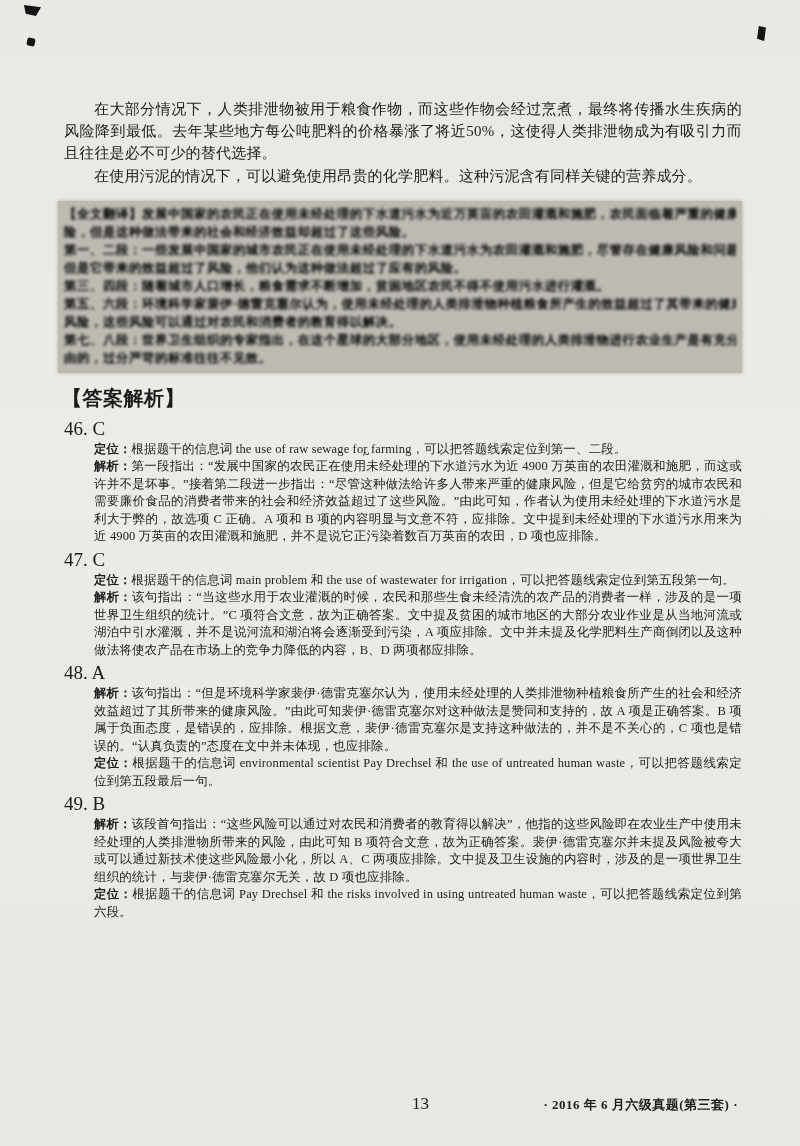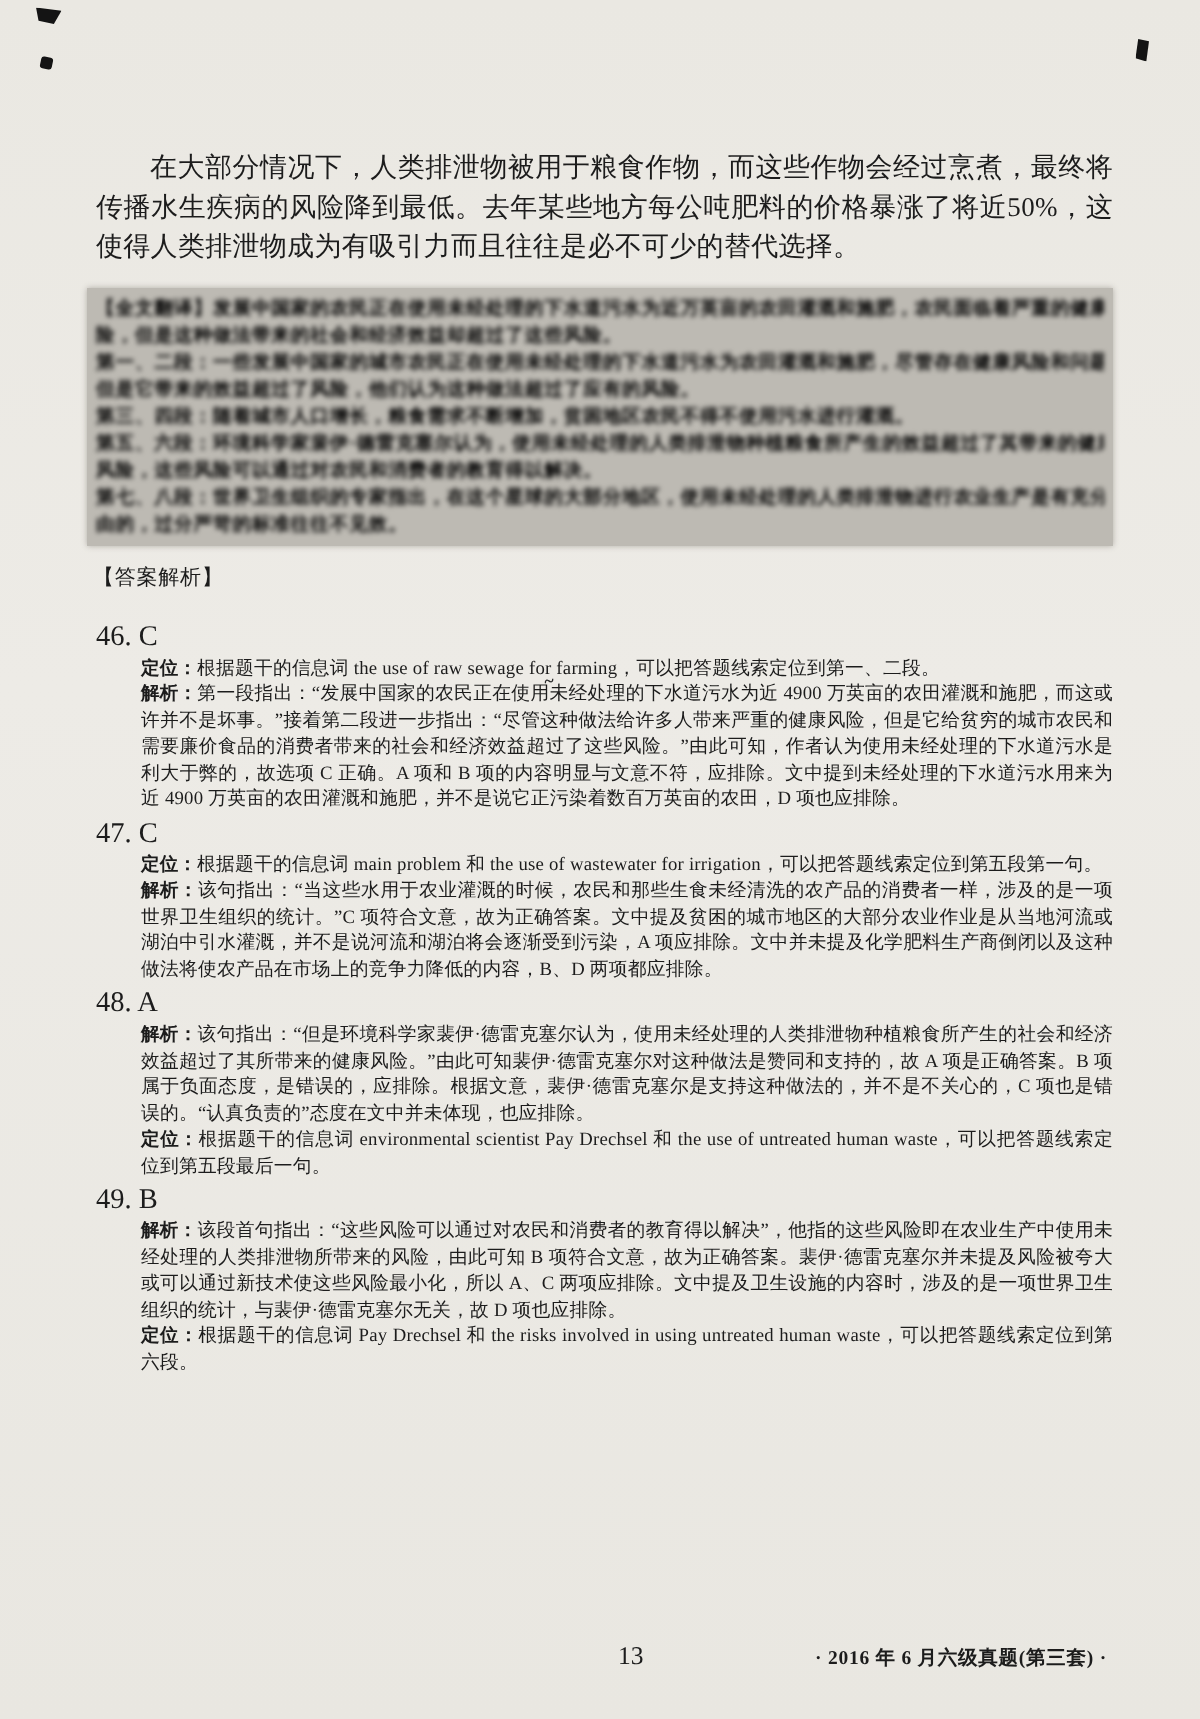--- a/index.html
+++ b/index.html
@@ -5,35 +5,35 @@
   html,body{margin:0;padding:0;}
   body{
     width:800px;height:1146px;position:relative;overflow:hidden;
     background:linear-gradient(180deg,#eae8e2 0%,#edebe6 40%,#e9e7e1 100%);
     font-family:"Liberation Serif","DejaVu Serif",serif;
     color:#1c1c1c;
   }
   .page-content{position:absolute;left:64px;right:58px;top:98px;}
   p{margin:0;}
   .intro{
-    font-size:18px;line-height:1.48;text-align:justify;text-indent:2em;
+    font-size:15px;line-height:1.48;text-align:justify;text-indent:2em;
     letter-spacing:.2px;
   }
   .blur-block{
     margin:14px 0 10px -6px;padding:5px 6px;
     background:#bdbab3;
     box-shadow:0 0 4px #b0ada6;
   }
   .blur-block p{
     font-size:12.4px;line-height:1.45;font-weight:700;color:#121212;
     filter:blur(1.7px) contrast(1.3);
     letter-spacing:.6px;white-space:nowrap;overflow:hidden;
   }
   .section-title{
-    font-size:14px;font-weight:400;margin:12px 0 20px -2px;letter-spacing:.5px;
+    font-size:20px;font-weight:700;margin:12px 0 6px -2px;letter-spacing:.5px;
   }
   .answer{margin-bottom:3px;}
   .answer-head{font-weight:400;font-size:19px;margin:2px 0 1px;}
   .answer-para{
     margin-left:30px;font-size:12.5px;line-height:1.4;text-align:justify;
     letter-spacing:.15px;
   }
   .lbl{font-weight:700;font-family:"Liberation Sans","DejaVu Sans",sans-serif;font-size:12.3px;}
   .footer-pagenum{position:absolute;left:412px;bottom:32px;font-size:17px;}
   .footer-source{position:absolute;right:62px;bottom:32px;font-size:13px;letter-spacing:.5px;font-weight:bold;}
@@ -51,20 +51,21 @@
 <body>
 
 <div class="artifact artifact-tl1"></div>
 <div class="artifact artifact-tl2"></div>
 <div class="artifact artifact-tr1"></div>
 <span class="artifact-squiggle">~</span>
 
 <div class="page-content">
 
   <p class="intro">在大部分情况下，人类排泄物被用于粮食作物，而这些作物会经过烹煮，最终将传播水生疾病的风险降到最低。去年某些地方每公吨肥料的价格暴涨了将近50%，这使得人类排泄物成为有吸引力而且往往是必不可少的替代选择。</p>
+  <p class="intro">在使用污泥的情况下，可以避免使用昂贵的化学肥料。这种污泥含有同样关键的营养成分。</p>
 
   <div class="blur-block">
     <p>【全文翻译】发展中国家的农民正在使用未经处理的下水道污水为近万英亩的农田灌溉和施肥，农民面临着严重的健康风</p>
     <p>险，但是这种做法带来的社会和经济效益却超过了这些风险。</p>
     <p>第一、二段：一些发展中国家的城市农民正在使用未经处理的下水道污水为农田灌溉和施肥，尽管存在健康风险和问题，</p>
     <p>但是它带来的效益超过了风险，他们认为这种做法超过了应有的风险。</p>
     <p>第三、四段：随着城市人口增长，粮食需求不断增加，贫困地区农民不得不使用污水进行灌溉。</p>
     <p>第五、六段：环境科学家裴伊·德雷克塞尔认为，使用未经处理的人类排泄物种植粮食所产生的效益超过了其带来的健康</p>
     <p>风险，这些风险可以通过对农民和消费者的教育得以解决。</p>
     <p>第七、八段：世界卫生组织的专家指出，在这个星球的大部分地区，使用未经处理的人类排泄物进行农业生产是有充分理</p>

